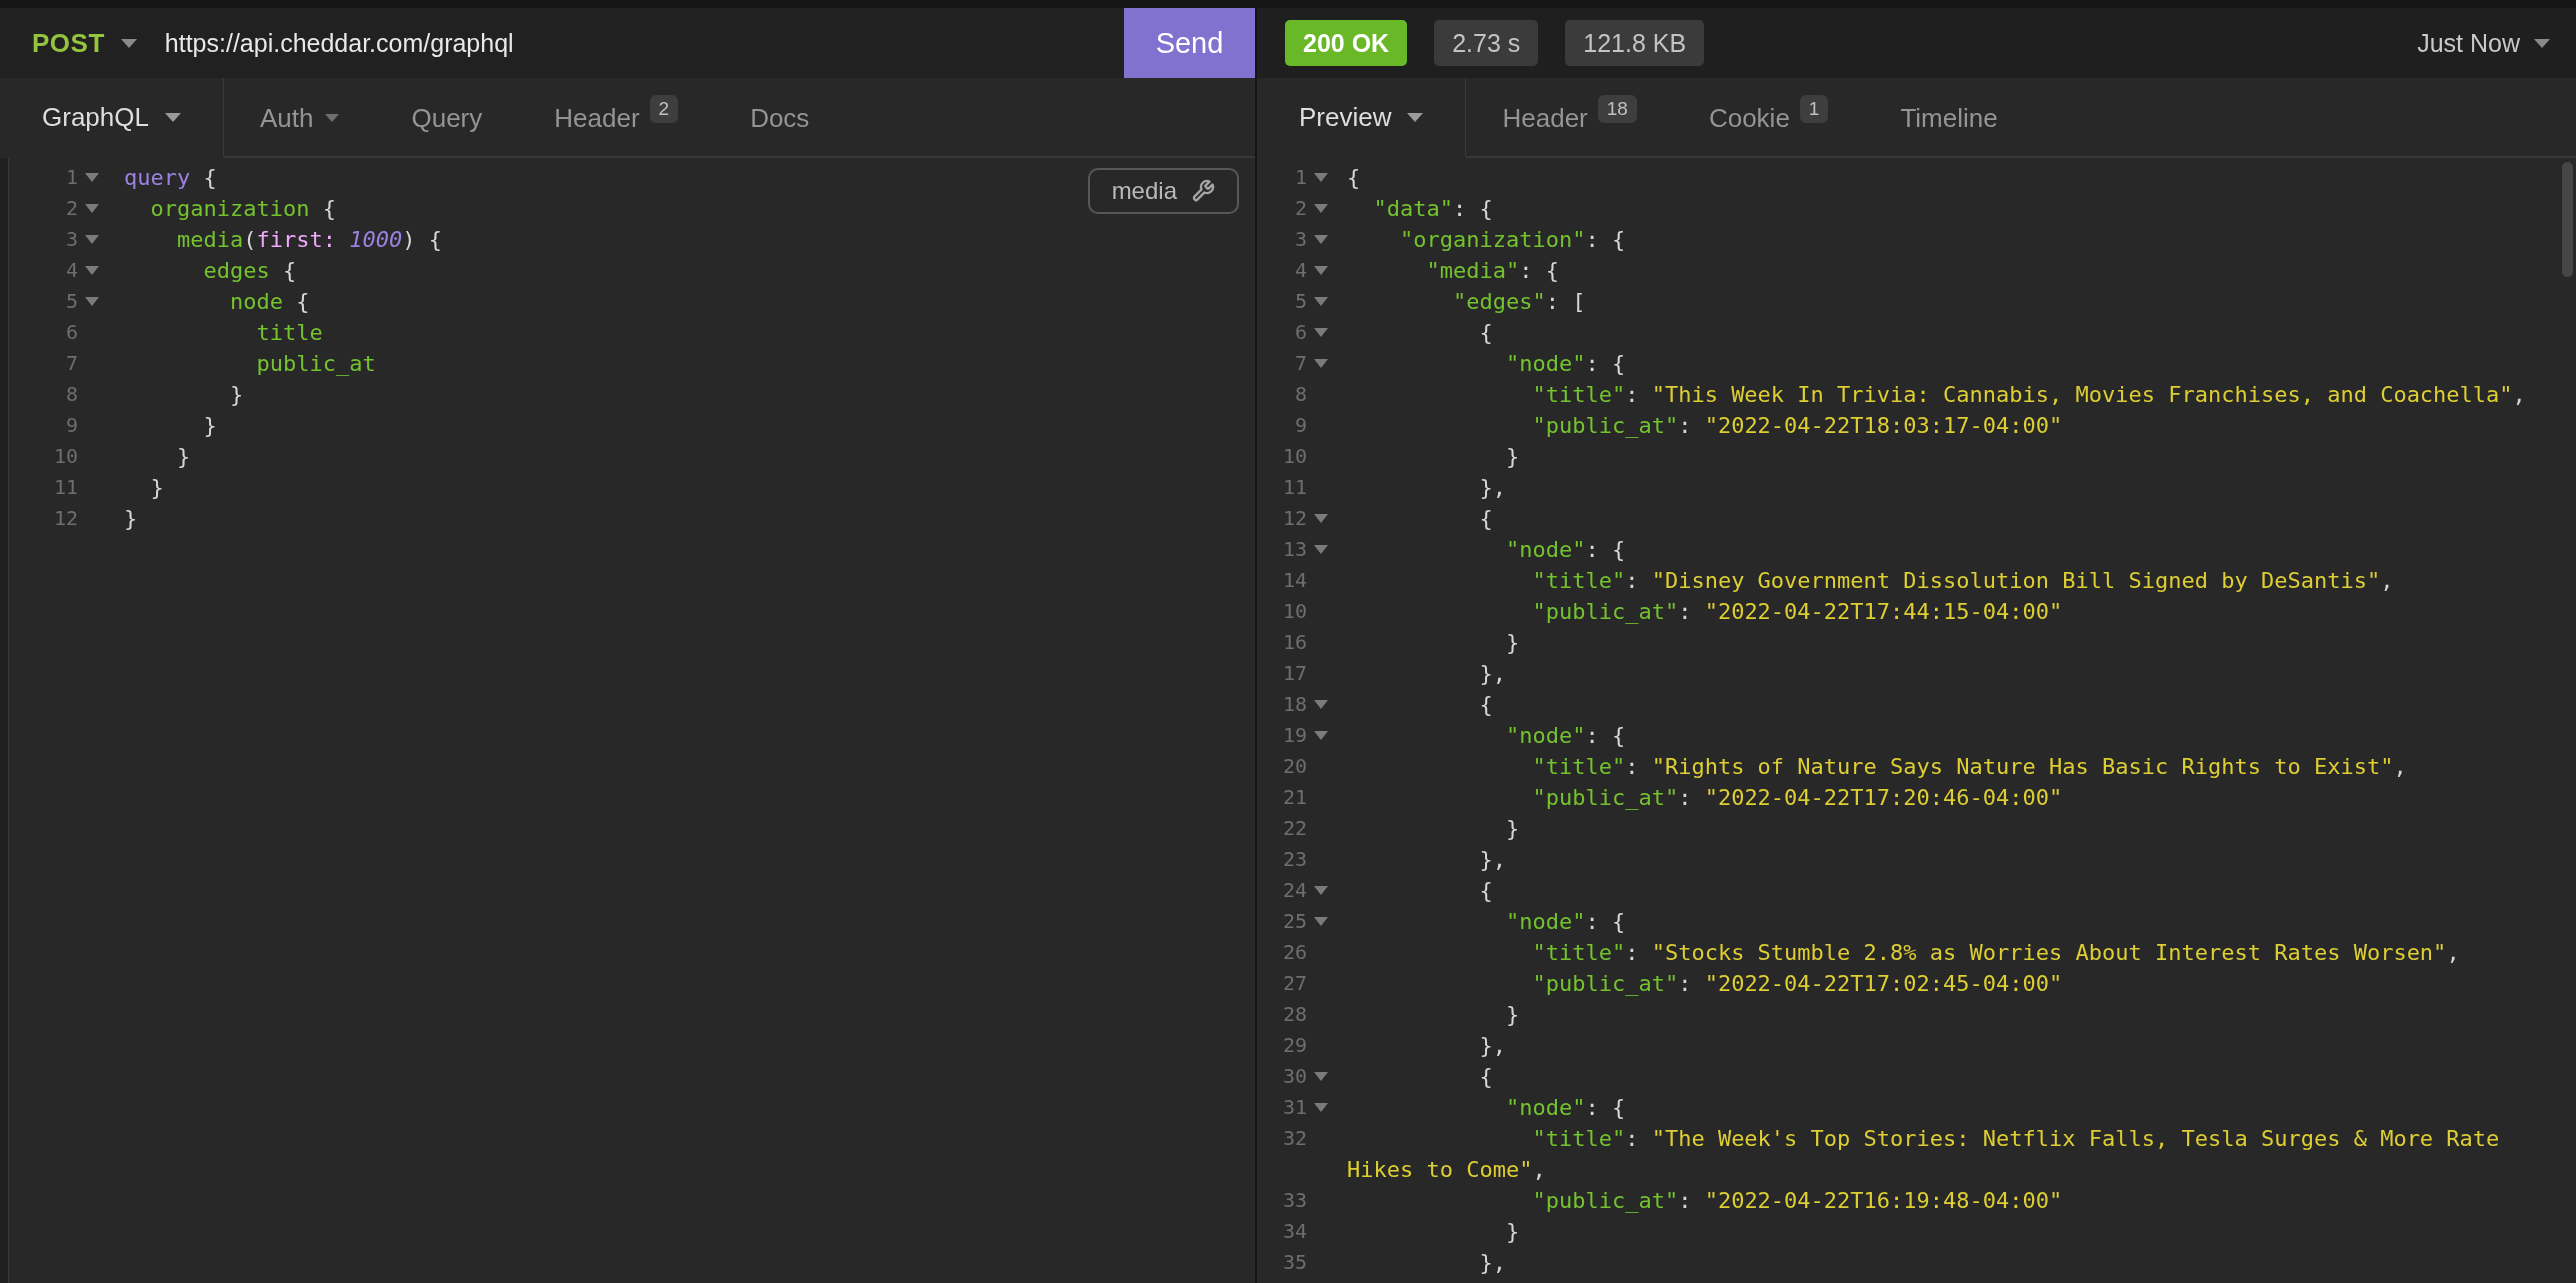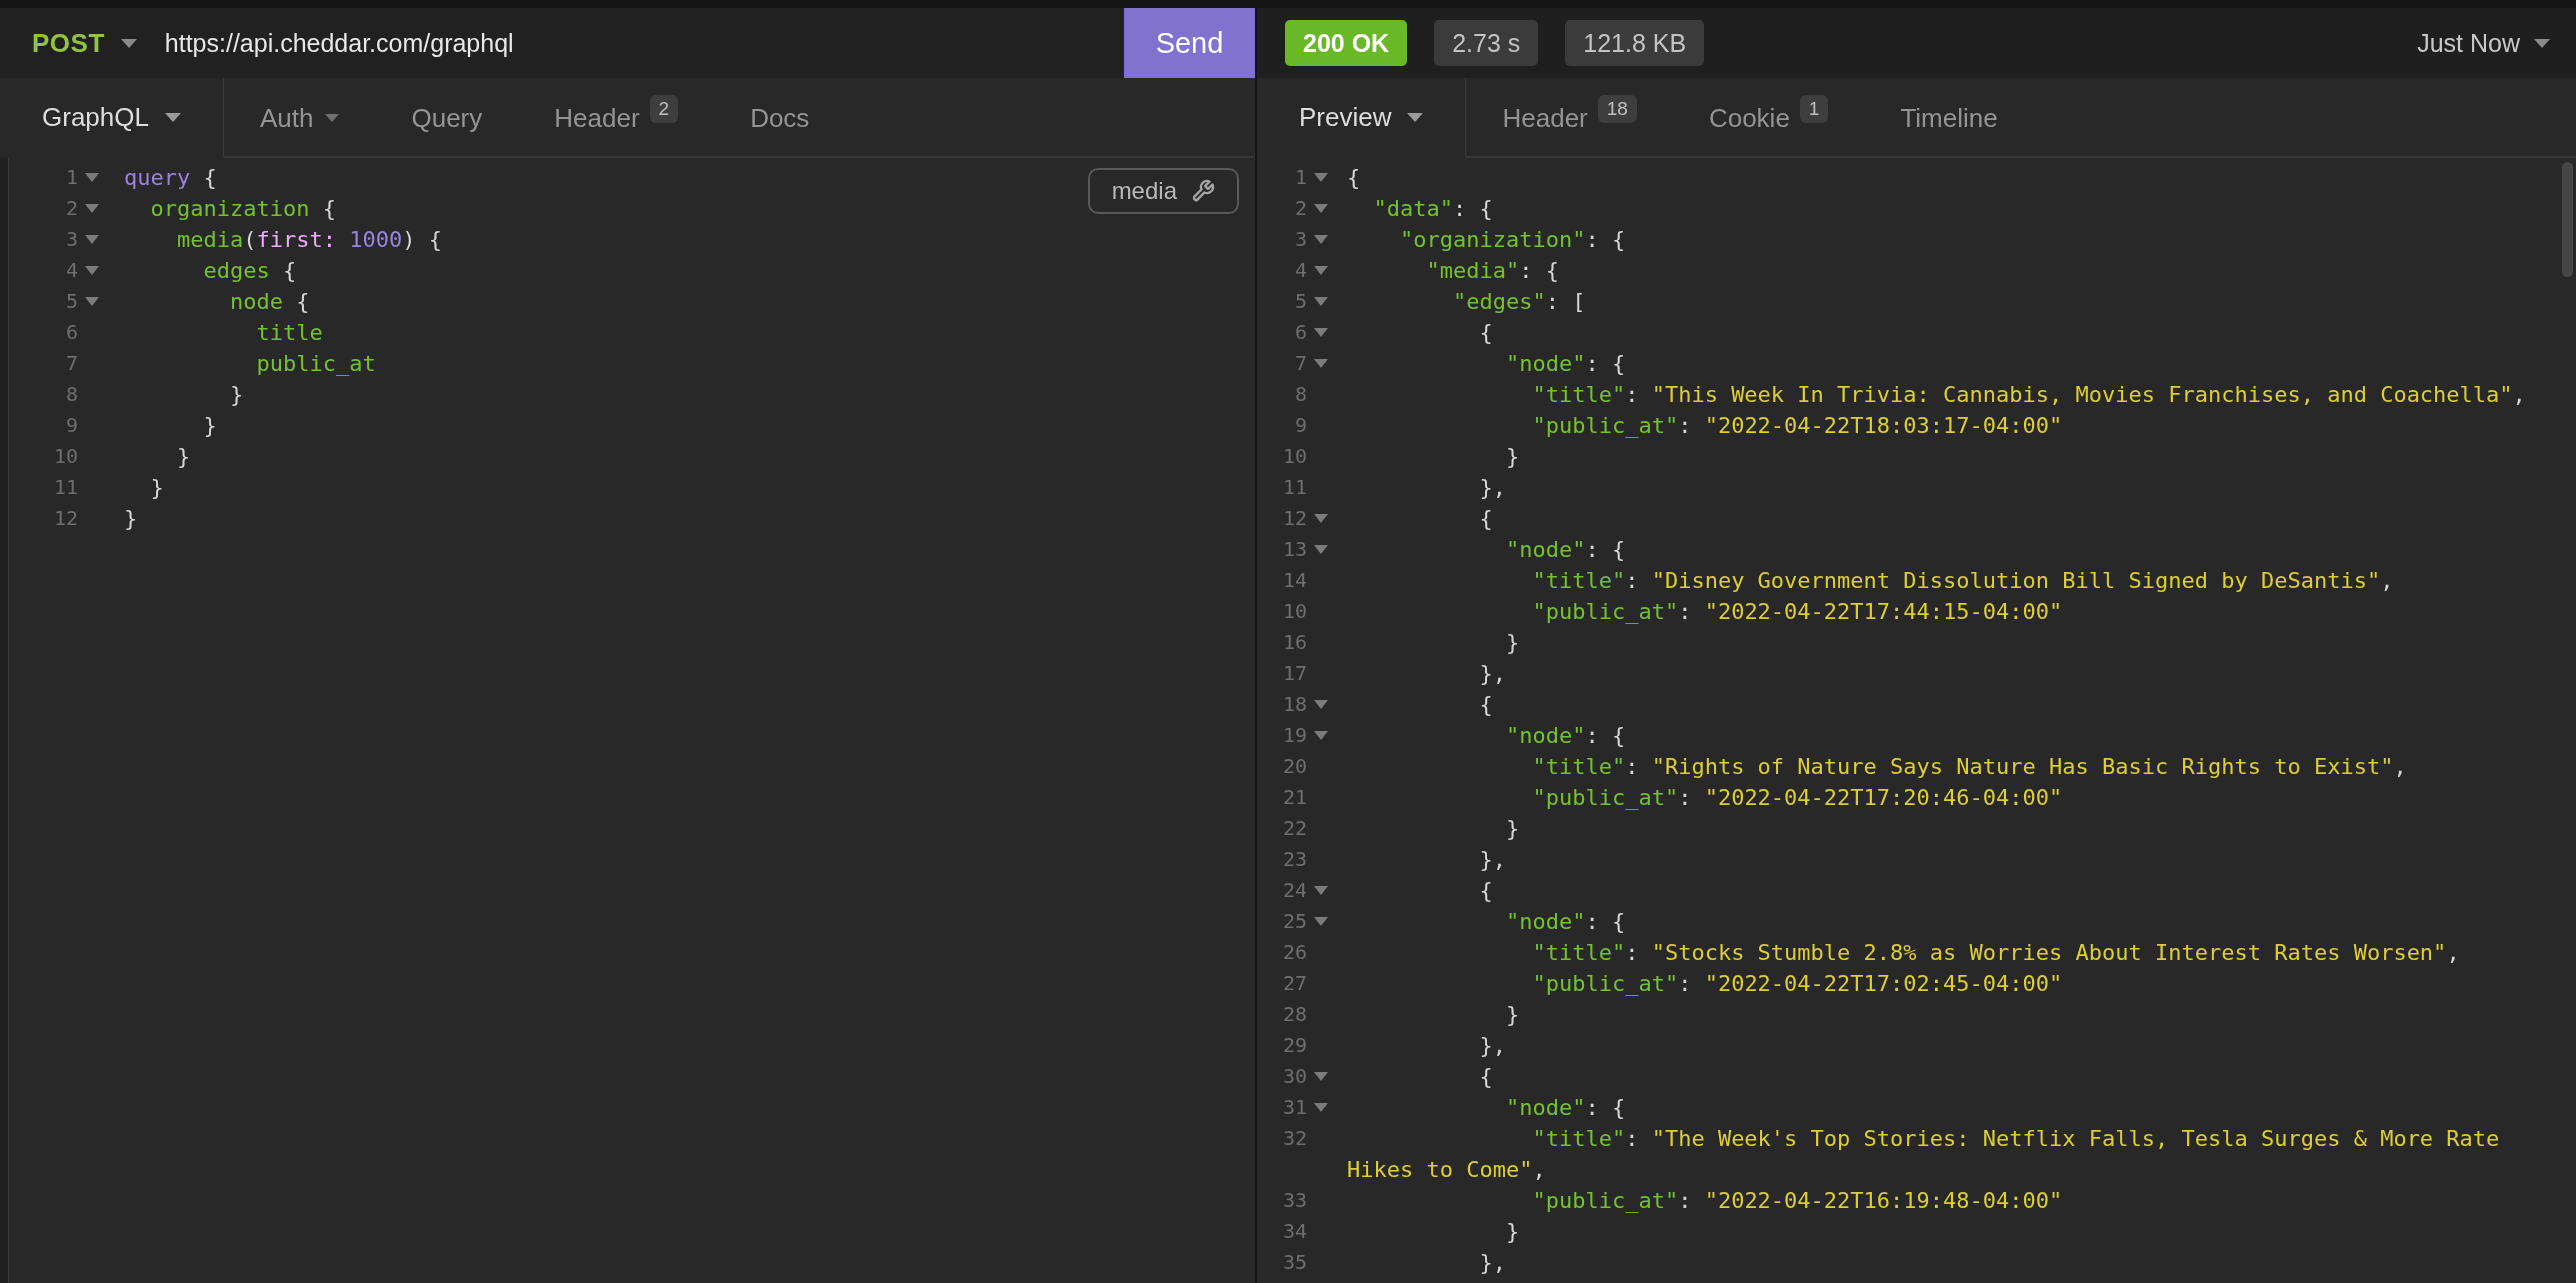--- a/index.html
+++ b/index.html
@@ -54,21 +54,21 @@
   .tri{width:0;height:0;border-left:7px solid transparent;border-right:7px solid transparent;
        border-top:9px solid #7b7b7b;}
   .code{white-space:pre-wrap;flex:1;}
   .ed-left .code{margin-left:18px;}
   .ed-right .code{margin-left:12px;padding-right:30px;}
   .t-p{color:#d6d6d6;}
   .t-k{color:#74c32e;}
   .t-s{color:#ddce33;}
   .t-kw{color:#9b82e0;}
   .t-arg{color:#f0abfc;}
-  .t-num{color:#9b82e0;}
+  .t-num{color:#9b82e0;font-style:italic;}
   .schema-btn{position:absolute;top:10px;right:16px;display:flex;align-items:center;gap:14px;
               padding:7px 22px;border:2px solid #585858;border-radius:10px;color:#b9b9b9;
               font-size:24px;background:#282828;cursor:pointer;font-family:"Liberation Sans",sans-serif;}
   .sb-thumb{position:absolute;top:4px;right:3px;width:11px;height:115px;border-radius:6px;background:#464646;}
 </style>
 </head>
 <body>
 
 <div class="app">
 

